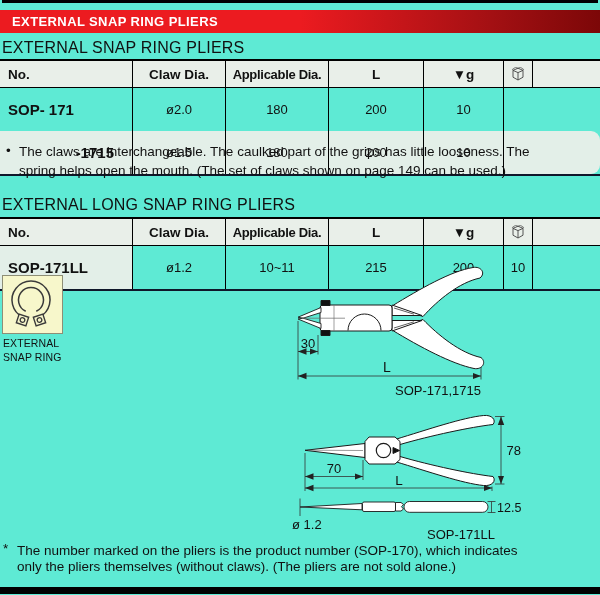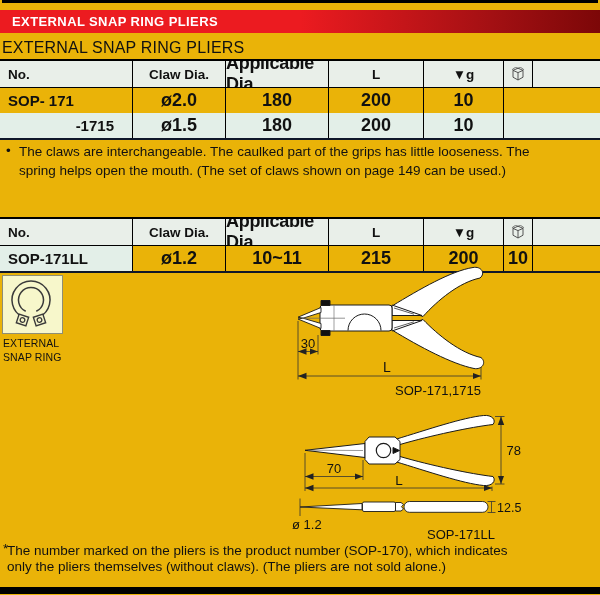--- a/index.html
+++ b/index.html
@@ -1,43 +1,43 @@
 <!DOCTYPE html>
 <html><head>
 <meta charset="utf-8">
 <style>
   html,body{margin:0;padding:0;background:#fff;}
-  .page{position:relative;width:600px;height:595px;background:#eab308;overflow:hidden;
+  .page{position:relative;width:600px;height:595px;background:#5eead4;overflow:hidden;
         font-family:"Liberation Sans",sans-serif;color:#111;}
   .abs{position:absolute;}
   .topbar{left:2px;top:0;width:596px;height:3px;background:#000;}
   .bottombar{left:0;top:587px;width:600px;height:7px;background:#000;}
   .banner{left:0;top:10px;width:600px;height:23px;box-sizing:border-box;
           background:linear-gradient(90deg,#ec1b20 0%,#ec1b20 50%,#a31013 82%,#7c0708 100%);
           color:#fff;font-weight:700;font-size:13px;line-height:23px;padding-left:12px;letter-spacing:.4px;}
   .h{font-size:16px;letter-spacing:.2px;white-space:nowrap;}
   .tbl{left:0;width:600px;border-top:2px solid #000;border-bottom:2px solid #0f172a;}
   .tr{display:grid;grid-template-columns:133px 93px 103px 95px 80px 29px 1fr;}
   .tr.head{height:26px;background:#e9efe9;border-bottom:1px solid #000;}
-  .tr.body{height:25px;}
+  .tr.body{height:43px;border-radius:9px;}
   .td{display:flex;align-items:center;justify-content:center;border-right:1px solid #000;
-      box-sizing:border-box;font-size:18px;overflow:hidden;font-weight:bold;}
+      box-sizing:border-box;font-size:13px;overflow:hidden;}
   .td.last{border-right:none;}
   .td.no{justify-content:flex-start;padding-left:8px;font-weight:700;font-size:15px;white-space:pre;}
   .td.no.right{justify-content:flex-end;padding-right:18px;padding-left:20px;}
   .tr.head .td{font-weight:700;font-size:13.5px;}
   .tr.head .td.no{font-size:13.5px;}
-  .tr.head .td.app{font-size:18px;letter-spacing:-.3px;}
+  .tr.head .td.app{font-size:13px;letter-spacing:-.3px;}
   .tint{background:#e3efe8;}
   .note{left:6px;top:142px;width:588px;font-size:13.5px;line-height:19px;}
   .note .bullet{position:absolute;left:0;top:-1px;}
   .note .txt{margin-left:13px;white-space:pre-line;}
   .foot{left:3px;top:543px;width:594px;font-size:13.5px;line-height:16px;}
   .foot .marker{position:absolute;left:0;top:-2px;}
-  .foot .txt{margin-left:4px;white-space:pre-line;}
+  .foot .txt{margin-left:14px;white-space:pre-line;}
   .ringbox{left:2px;top:275px;width:59px;height:57px;background:#f7f7cb;border:1px solid #8e8e76;}
   .ringlabel{left:3px;top:337px;font-size:10.5px;line-height:13.5px;white-space:pre-line;letter-spacing:.1px;}
   .cap{font-size:13px;white-space:nowrap;}
   svg text{fill:#111;font-family:"Liberation Sans",sans-serif;}
 </style>
 </head>
 <body>
 
 <div class="page">
 
@@ -83,20 +83,21 @@
       <div class="td last tint"></div>
     </div>
   </div>
 
   <div class="abs note">
     <span class="bullet">•</span>
     <div class="txt">The claws are interchangeable. The caulked part of the grips has little looseness. The
 spring helps open the mouth. (The set of claws shown on page 149 can be used.)</div>
   </div>
 
+  <div class="abs h" style="left:2px;top:196px;">EXTERNAL LONG SNAP RING PLIERS</div>
 
   <div class="abs tbl" style="top:217px;">
     <div class="tr head">
       <div class="td no">No.</div>
       <div class="td">Claw Dia.</div>
       <div class="td app">Applicable Dia.</div>
       <div class="td">L</div>
       <div class="td">▼g</div>
       <div class="td">
         <svg width="16" height="15" viewBox="0 0 16 15">

